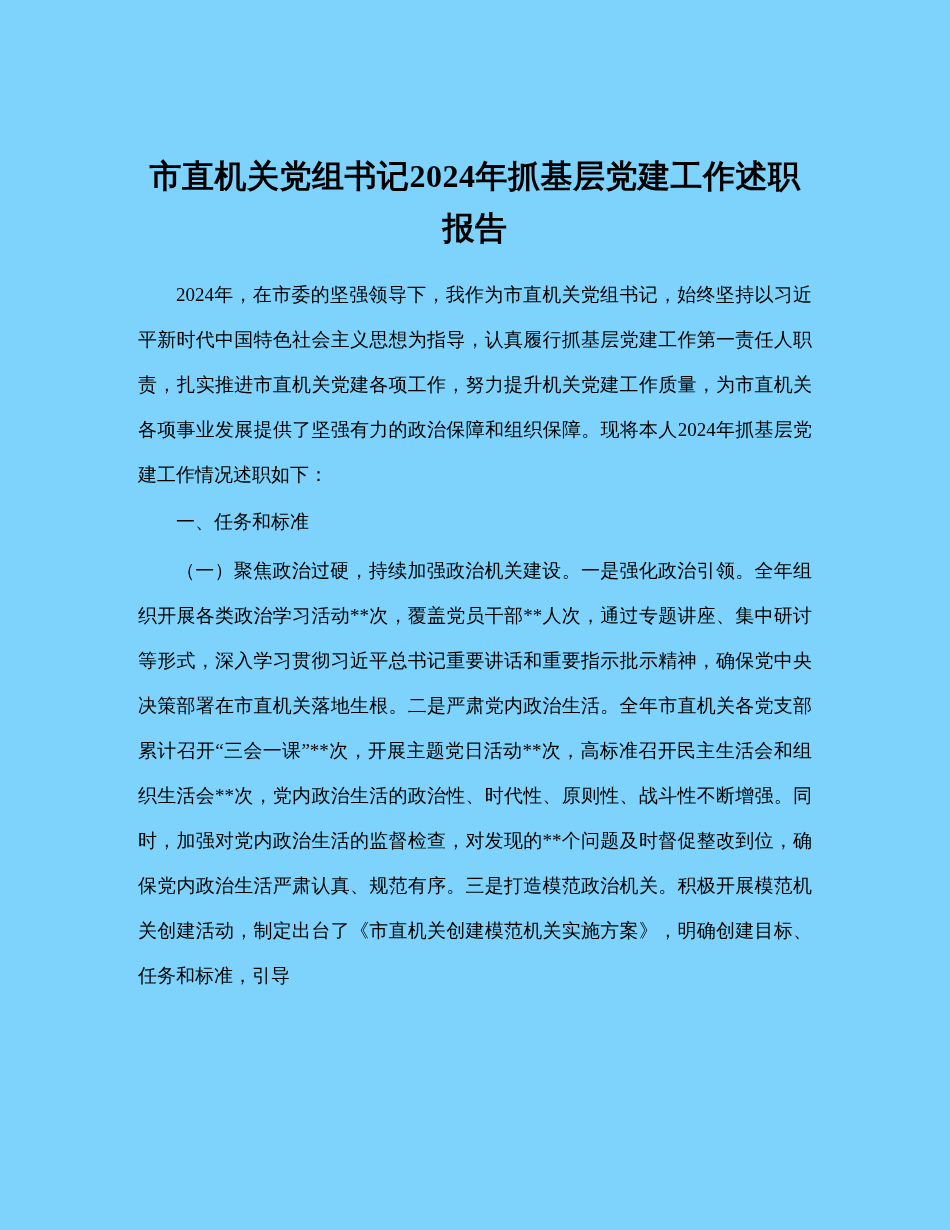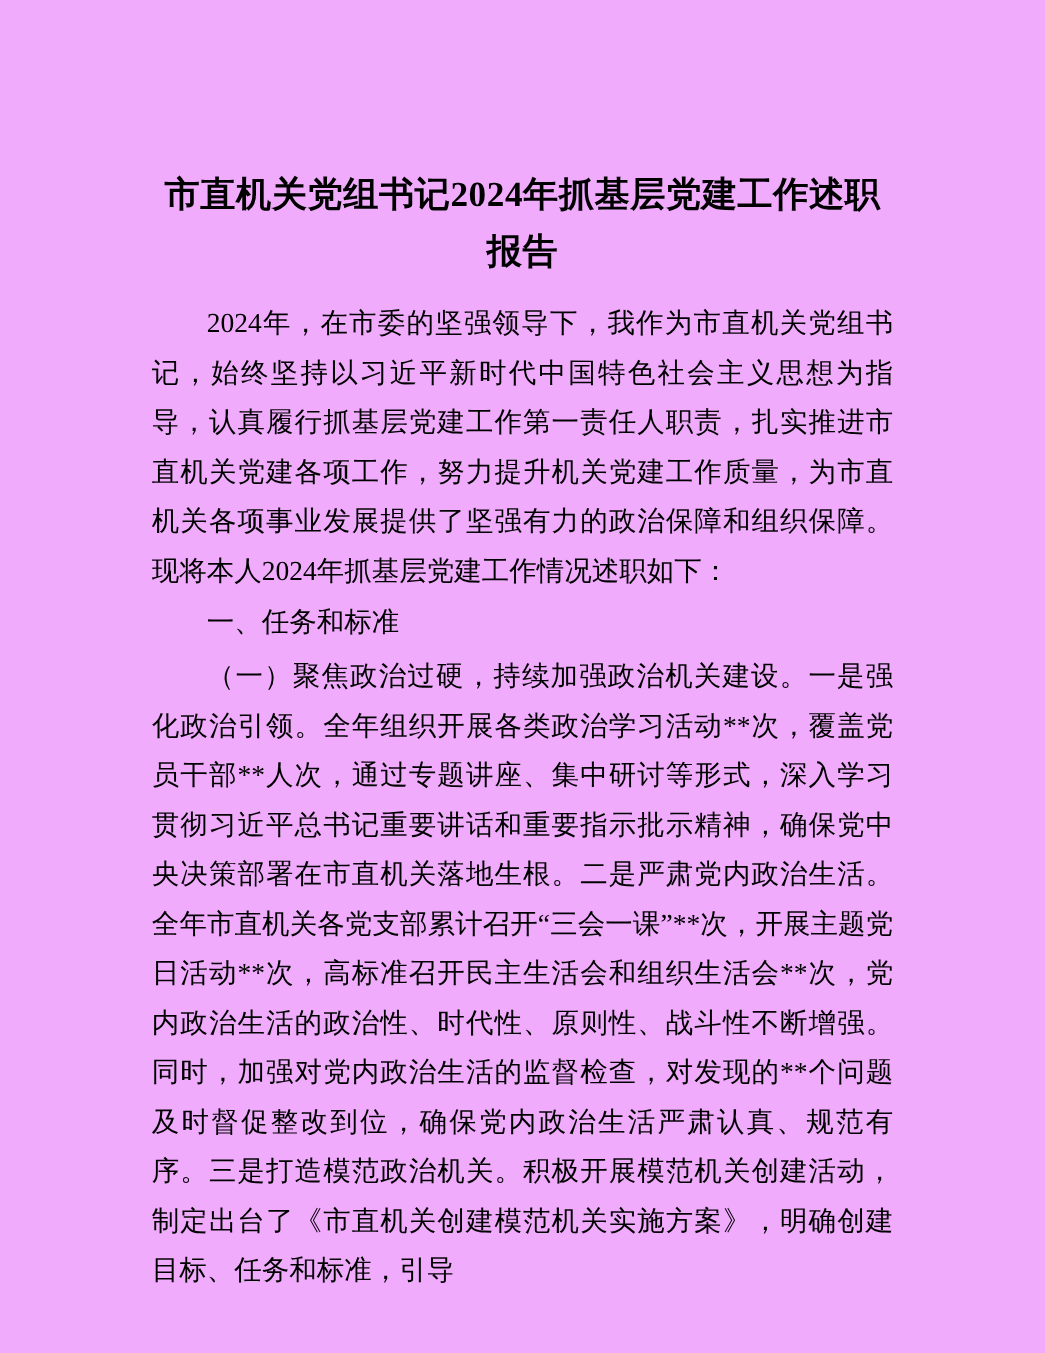--- a/index.html
+++ b/index.html
@@ -12,33 +12,33 @@
     height: 1230px;
     overflow: hidden;
     font-family: "Liberation Serif", "DejaVu Serif", serif;
     color: #000000;
   }
   .page {
     box-sizing: border-box;
     width: 950px;
     height: 1230px;
     padding: 150px 138px 40px 138px;
-    background: #f0abfc;
+    background: #7dd3fc;
   }
   .title {
     margin: 0 0 18px 0;
     font-size: 32px;
     line-height: 52px;
     font-weight: bold;
     text-align: center;
     letter-spacing: 0.5px;
   }
   .para {
     margin: 0;
-    font-size: 25px;
+    font-size: 19px;
     line-height: 45px;
     text-indent: 2em;
     text-align: justify;
     text-justify: inter-ideograph;
   }
   .para + .para {
     margin-top: 2px;
   }
   .section-heading {
     margin-top: 4px;

